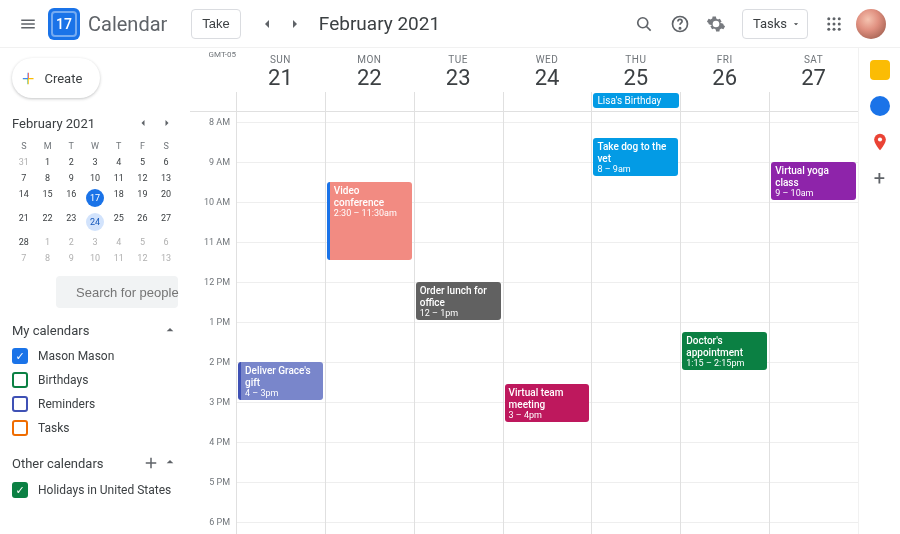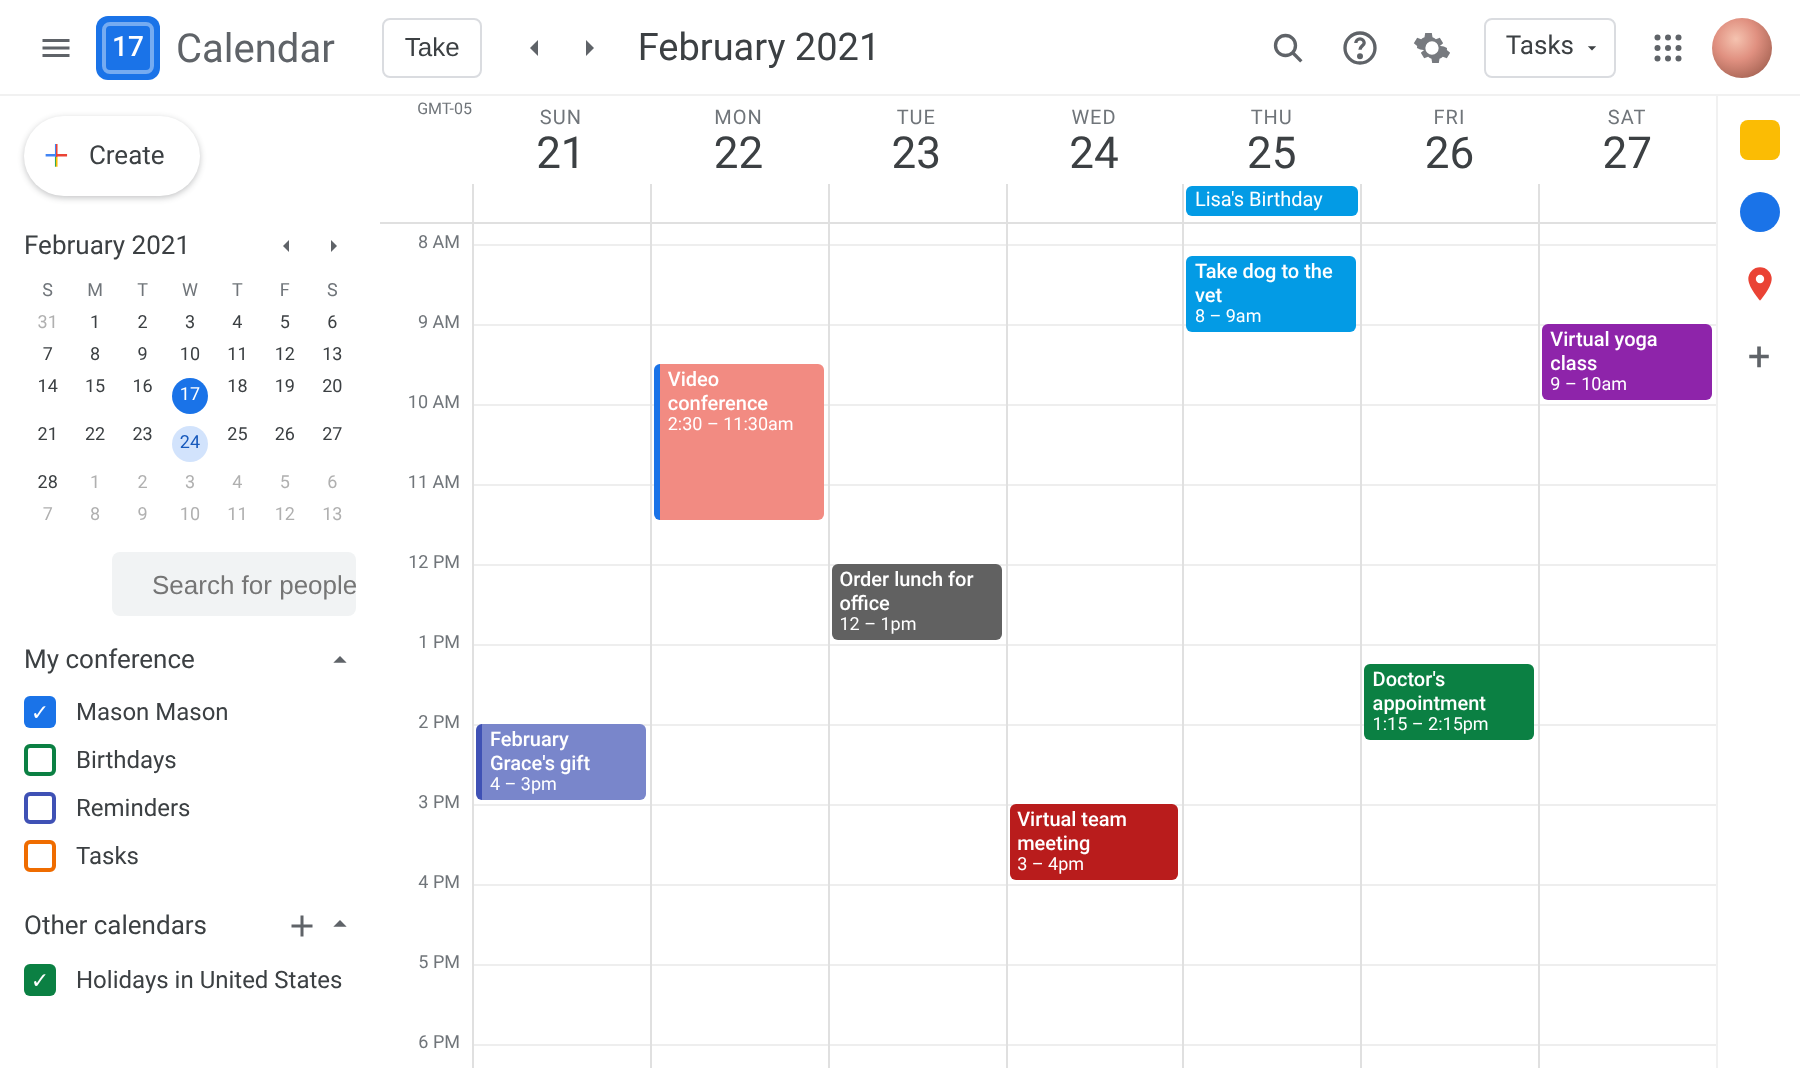--- a/index.html
+++ b/index.html
@@ -226,21 +226,21 @@
       <svg width="16" height="16" viewBox="0 0 24 24" fill="#5f6368">
           <circle cx="9" cy="8" r="3"></circle>
           <path d="M3 19c0-3 3-5 6-5s6 2 6 5"></path>
           <circle cx="17" cy="8" r="2.3" opacity=".7"></circle>
           <path d="M15 19c0-2.2 2-4 4-4s4 1.8 4 4" opacity=".7"></path>
         </svg>
       <input type="text" placeholder="Search for people" style="">
     </div>
 
     <div class="section-header">
-      <span>My conference</span>
+      <span>My calendars</span>
       <svg width="16" height="16" viewBox="0 0 24 24" fill="#5f6368">
           <path d="M7 14l5-5 5 5z"></path>
         </svg>
     </div>
     <div class="cal-list" id="my-cals">
         <div class="cal-item">
           <div class="cal-check" style="background: rgb(26, 115, 232); border-color: rgb(26, 115, 232);">✓</div>
           <span>Mason Mason</span>
         </div>
         <div class="cal-item">
@@ -343,21 +343,21 @@
               <div class="hour-line"></div>
               <div class="hour-line"></div>
               <div class="hour-line"></div>
               <div class="hour-line"></div>
               <div class="hour-line"></div>
               <div class="hour-line"></div>
               <div class="hour-line"></div>
               <div class="hour-line"></div>
               <div class="hour-line"></div>
               <div class="event" style="background: rgb(121, 134, 203); border-left: 3px solid rgb(63, 81, 181); top: 250px; height: 38px;">
-                <div class="et">February Grace's gift</div>
+                <div class="et">Deliver Grace's gift</div>
                 <div class="etm">4 – 3pm</div>
               </div>
             </div>
             <div class="day-col">
               <div style="height: 10px;"></div>
               <div class="hour-line"></div>
               <div class="hour-line"></div>
               <div class="hour-line"></div>
               <div class="hour-line"></div>
               <div class="hour-line"></div>
@@ -396,39 +396,39 @@
               <div class="hour-line"></div>
               <div class="hour-line"></div>
               <div class="hour-line"></div>
               <div class="hour-line"></div>
               <div class="hour-line"></div>
               <div class="hour-line"></div>
               <div class="hour-line"></div>
               <div class="hour-line"></div>
               <div class="hour-line"></div>
               <div class="hour-line"></div>
-              <div class="event" style="background: #b91c1c; top: 290px; height: 38px;">
+              <div class="event" style="background: #be185d; top: 272px; height: 38px;">
                 <div class="et">Virtual team meeting</div>
                 <div class="etm">3 – 4pm</div>
               </div>
             </div>
             <div class="day-col">
               <div style="height: 10px;"></div>
               <div class="hour-line"></div>
               <div class="hour-line"></div>
               <div class="hour-line"></div>
               <div class="hour-line"></div>
               <div class="hour-line"></div>
               <div class="hour-line"></div>
               <div class="hour-line"></div>
               <div class="hour-line"></div>
               <div class="hour-line"></div>
               <div class="hour-line"></div>
               <div class="hour-line"></div>
-              <div class="event" style="background: rgb(3, 155, 229); top: 16px; height: 38px;">
+              <div class="event" style="background: rgb(3, 155, 229); top: 26px; height: 38px;">
                 <div class="et">Take dog to the vet</div>
                 <div class="etm">8 – 9am</div>
               </div>
             </div>
             <div class="day-col">
               <div style="height: 10px;"></div>
               <div class="hour-line"></div>
               <div class="hour-line"></div>
               <div class="hour-line"></div>
               <div class="hour-line"></div>

